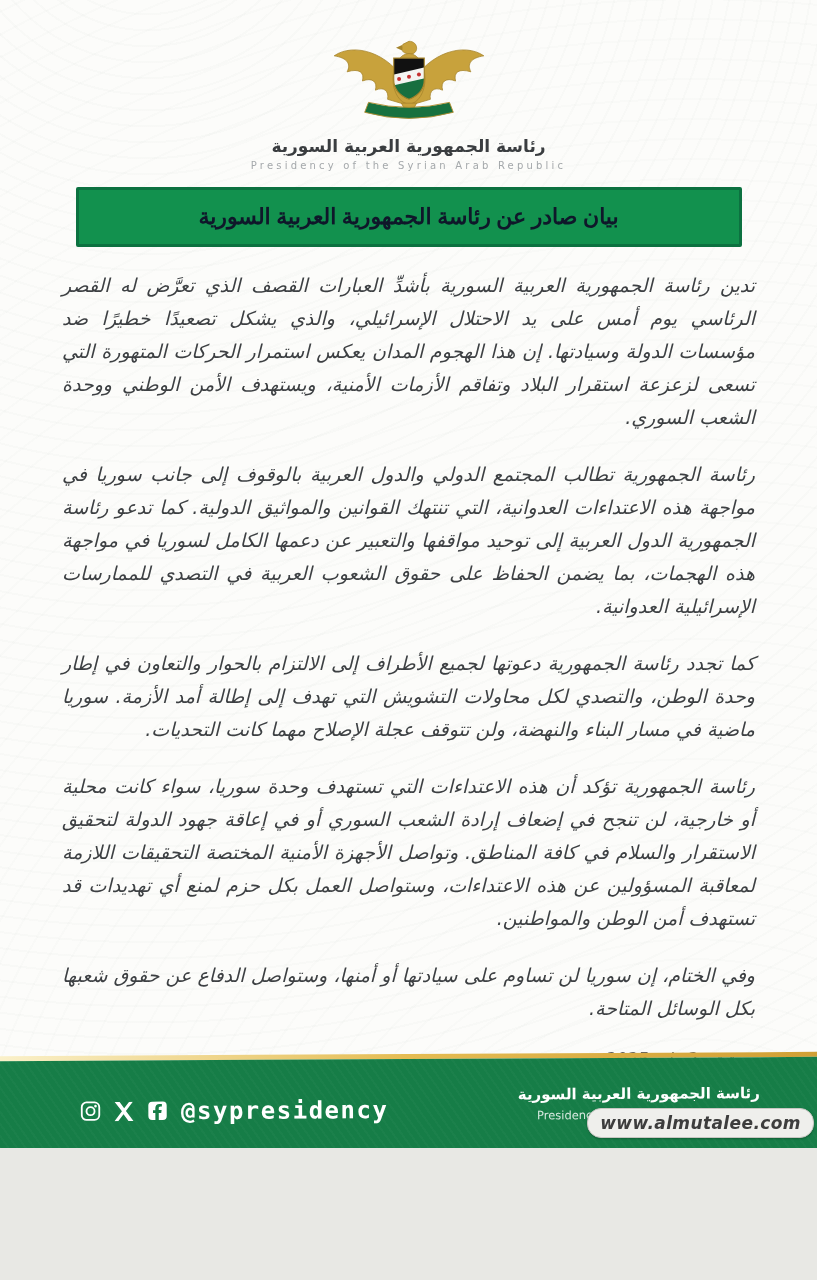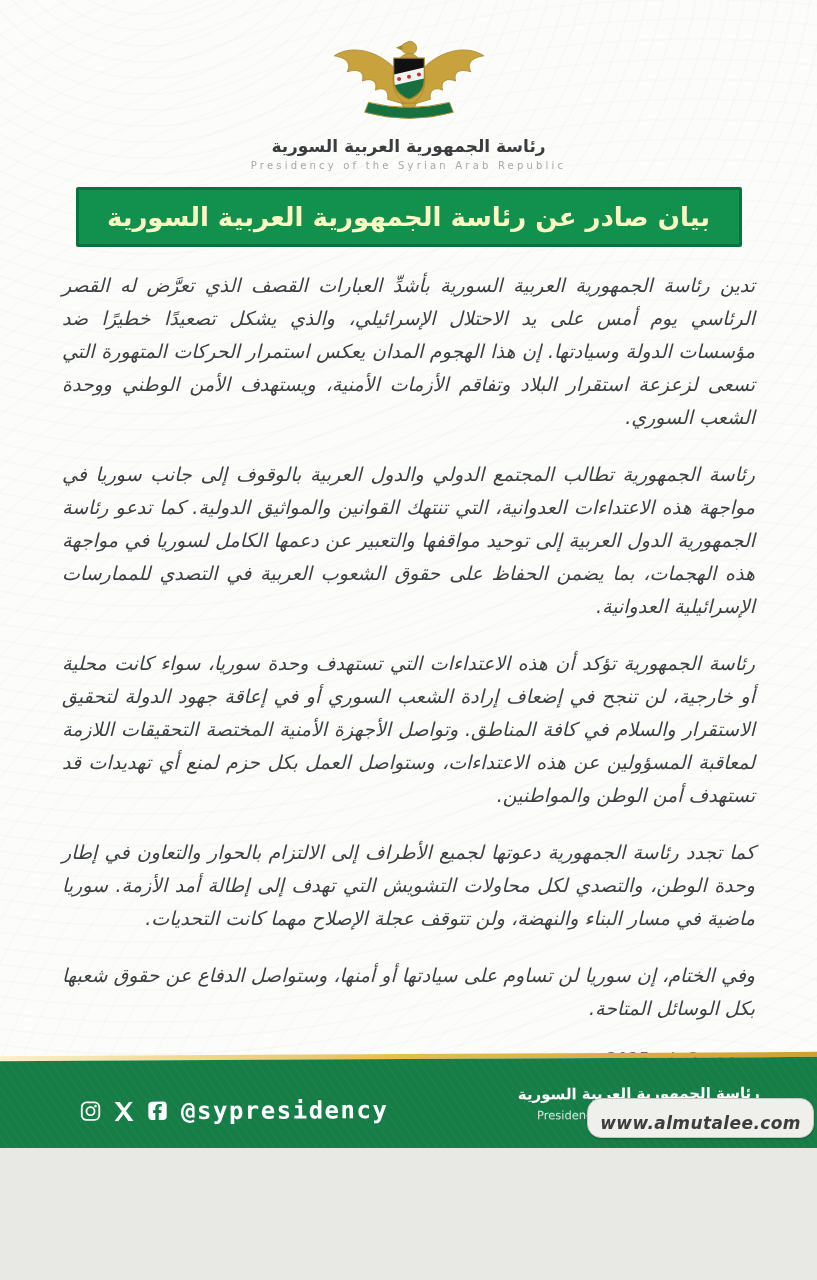--- a/index.html
+++ b/index.html
@@ -33,21 +33,21 @@
   .banner{
     position:relative;
     margin:16px auto 0;
     width:660px;height:54px;
     background:#12914e;
     border:3px solid #0c7140;
     border-radius:2px;
     display:flex;align-items:center;justify-content:center;
   }
   .banner span{
-    color:#fef9c3;font-size:26px;font-weight:bold;direction:rtl;
+    color:#0f172a;font-size:22px;font-weight:bold;direction:rtl;font-family:Liberation Serif, serif;
   }
   .content{
     position:relative;
     margin:22px 62px 0;
     direction:rtl;
     font-style:italic;
   }
   .content p{
     margin:0 0 24px 0;
     font-size:19px;line-height:33px;
@@ -86,21 +86,21 @@
     font-weight:bold;font-size:24px;letter-spacing:1.5px;
   }
   .footer-org{text-align:right;direction:rtl;margin-top:-6px;}
   .footer-org-ar{color:#ffffff;font-weight:bold;font-size:15px;}
   .footer-org-en{color:rgba(255,255,255,.82);font-size:11.5px;margin-top:5px;direction:ltr;}
   .watermark{
     position:absolute;right:3px;bottom:10px;
     background:#efefec;
     border:1px solid #c7c7c2;
     border-radius:14px;
-    padding:14px 12px 4px;
+    padding:4px 12px 4px;
     font-style:italic;font-weight:bold;font-size:17px;color:#3d3d3d;
     letter-spacing:.4px;
     box-shadow:0 1px 2px rgba(0,0,0,.25);
   }
 </style>
 </head>
 <body>
 
 <div class="page">
 
@@ -139,22 +139,22 @@
     <div class="org-subtitle-en">Presidency of the Syrian Arab Republic</div>
   </header>
 
   <div class="banner">
     <span>بيان صادر عن رئاسة الجمهورية العربية السورية</span>
   </div>
 
   <main class="content">
     <p>تدين رئاسة الجمهورية العربية السورية بأشدِّ العبارات القصف الذي تعرَّض له القصر الرئاسي يوم أمس على يد الاحتلال الإسرائيلي، والذي يشكل تصعيدًا خطيرًا ضد مؤسسات الدولة وسيادتها. إن هذا الهجوم المدان يعكس استمرار الحركات المتهورة التي تسعى لزعزعة استقرار البلاد وتفاقم الأزمات الأمنية، ويستهدف الأمن الوطني ووحدة الشعب السوري.</p>
     <p>رئاسة الجمهورية تطالب المجتمع الدولي والدول العربية بالوقوف إلى جانب سوريا في مواجهة هذه الاعتداءات العدوانية، التي تنتهك القوانين والمواثيق الدولية. كما تدعو رئاسة الجمهورية الدول العربية إلى توحيد مواقفها والتعبير عن دعمها الكامل لسوريا في مواجهة هذه الهجمات، بما يضمن الحفاظ على حقوق الشعوب العربية في التصدي للممارسات الإسرائيلية العدوانية.</p>
+    <p>كما تجدد رئاسة الجمهورية دعوتها لجميع الأطراف إلى الالتزام بالحوار والتعاون في إطار وحدة الوطن، والتصدي لكل محاولات التشويش التي تهدف إلى إطالة أمد الأزمة. سوريا ماضية في مسار البناء والنهضة، ولن تتوقف عجلة الإصلاح مهما كانت التحديات.</p>
     <p>رئاسة الجمهورية تؤكد أن هذه الاعتداءات التي تستهدف وحدة سوريا، سواء كانت محلية أو خارجية، لن تنجح في إضعاف إرادة الشعب السوري أو في إعاقة جهود الدولة لتحقيق الاستقرار والسلام في كافة المناطق. وتواصل الأجهزة الأمنية المختصة التحقيقات اللازمة لمعاقبة المسؤولين عن هذه الاعتداءات، وستواصل العمل بكل حزم لمنع أي تهديدات قد تستهدف أمن الوطن والمواطنين.</p>
-    <p>كما تجدد رئاسة الجمهورية دعوتها لجميع الأطراف إلى الالتزام بالحوار والتعاون في إطار وحدة الوطن، والتصدي لكل محاولات التشويش التي تهدف إلى إطالة أمد الأزمة. سوريا ماضية في مسار البناء والنهضة، ولن تتوقف عجلة الإصلاح مهما كانت التحديات.</p>
     <p>وفي الختام، إن سوريا لن تساوم على سيادتها أو أمنها، وستواصل الدفاع عن حقوق شعبها بكل الوسائل المتاحة.</p>
     <div class="dateline">دمشق، 2 مايو 2025</div>
   </main>
 
   <div class="footer-band">
     <div class="gold-line"></div>
     <div class="footer-green">
       <div class="footer-inner">
         <div class="social-row">
           <svg width="21" height="21" viewBox="0 0 24 24">

